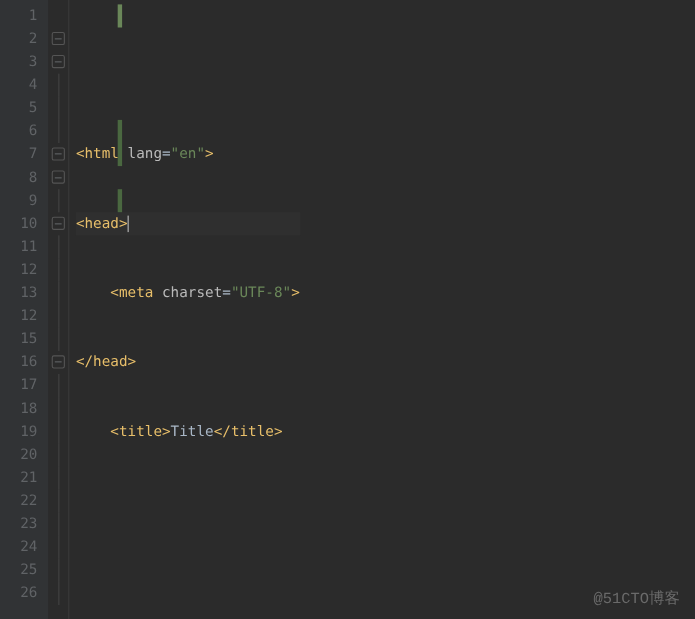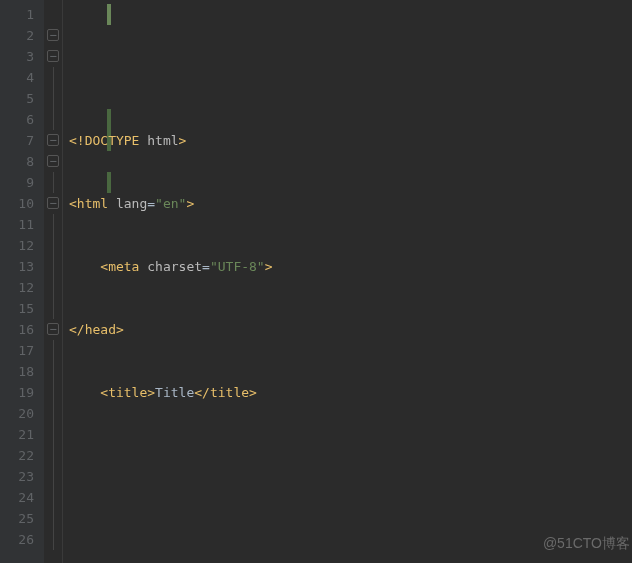--- a/index.html
+++ b/index.html
@@ -68,25 +68,25 @@
     left: 44px;
     top: 0;
     width: 4px;
     background: #6a8759;
   }
   .caret {
     border-right: 1px solid #bbbbbb;
   }
   .watermark {
     position: absolute;
-    right: 2px;
+    right: 14px;
     bottom: 10px;
     color: #6a6a6a;
     font-size: 14px;
-    font-family: Liberation Sans, sans-serif;
+    font-family: Liberation Mono, monospace;
   }
   .hl-line {
     background: rgba(50,50,50,0.6);
   }
   .fold-icon::before {
     content: "−";
     display: inline-block;
     font-size: 12px;
     color: #606366;
     line-height: 10px;
@@ -167,22 +167,22 @@
     <span class="fm fold-line"></span>
     <span class="fm fold-line"></span>
     <span class="fm fold-line"></span>
   </div>
 
   <div class="code">
     <div class="change-marker" style="top:4px;height:21px;"></div>
     <div class="change-marker" style="top:109px;height:42px;background:#4a6840;"></div>
     <div class="change-marker" style="top:172px;height:21px;background:#4a6840;"></div>
 
-    <div class="line"><span class="tag">&lt;!</span><span class="tag">DOCTYPE </span><span class="attr">html</span><span class="tag">&gt;</span></div>
     <div class="line"><span class="tag">&lt;html </span><span class="attr">lang</span><span class="text">=</span><span class="str">"en"</span><span class="tag">&gt;</span></div>
+    <div class="line hl-line"><span class="tag">&lt;head</span><span class="tag caret">&gt;</span></div>
     <div class="line">    <span class="tag">&lt;meta </span><span class="attr">charset</span><span class="text">=</span><span class="str">"UTF-8"</span><span class="tag">&gt;</span></div>
     <div class="line"><span class="tag">&lt;/head&gt;</span></div>
     <div class="line">    <span class="tag">&lt;title&gt;</span><span class="text">Title</span><span class="tag">&lt;/title&gt;</span></div>
     
     
     
     
     
     
     

